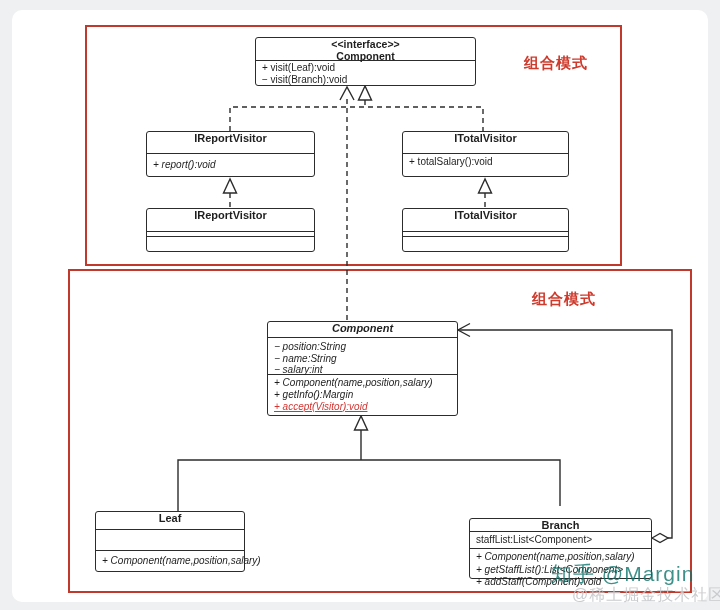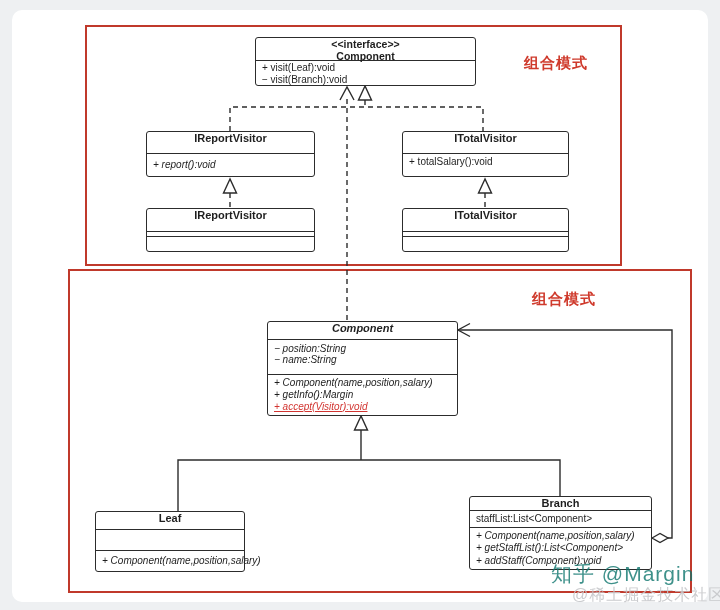--- a/index.html
+++ b/index.html
@@ -137,37 +137,38 @@
     <div class="title" style="height:23px;">ITotalVisitor</div>
     <div class="sec" style="height:5px;padding:0;"></div>
     <div class="sec" style="flex:1;"></div>
   </div>
 
   <div class="cls" style="left:267px;top:321px;width:191px;height:95px;">
     <div class="title italic" style="height:19px;">Component</div>
     <div class="sec italic" style="height:37px;line-height:11.5px;padding-top:3px;">
       <div>− position:String</div>
       <div>− name:String</div>
+      <div>− salary:int</div>
     </div>
     <div class="sec italic" style="flex:1;line-height:12px;padding-top:2px;">
       <div>+ Component(name,position,salary)</div>
       <div>+ getInfo():Margin</div>
       <div class="hl-method">+ accept(Visitor):void</div>
     </div>
   </div>
 
   <div class="cls" style="left:95px;top:511px;width:150px;height:61px;">
     <div class="title" style="height:18px;">Leaf</div>
     <div class="sec" style="height:21px;"></div>
     <div class="sec italic" style="flex:1;display:flex;align-items:center;">
       <div>+ Component(name,position,salary)</div>
     </div>
   </div>
 
-  <div class="cls" style="left:469px;top:496px;width:183px;height:74px;">
+  <div class="cls" style="left:469px;top:518px;width:183px;height:61px;">
     <div class="title" style="height:22px;">Branch</div>
     <div class="sec" style="height:23px;display:flex;align-items:center;">
       <div>staffList:List&lt;Component&gt;</div>
     </div>
     <div class="sec italic" style="flex:1;line-height:12.5px;padding-top:2px;">
       <div>+ Component(name,position,salary)</div>
       <div>+ getStaffList():List&lt;Component&gt;</div>
       <div>+ addStaff(Component):void</div>
     </div>
   </div>

